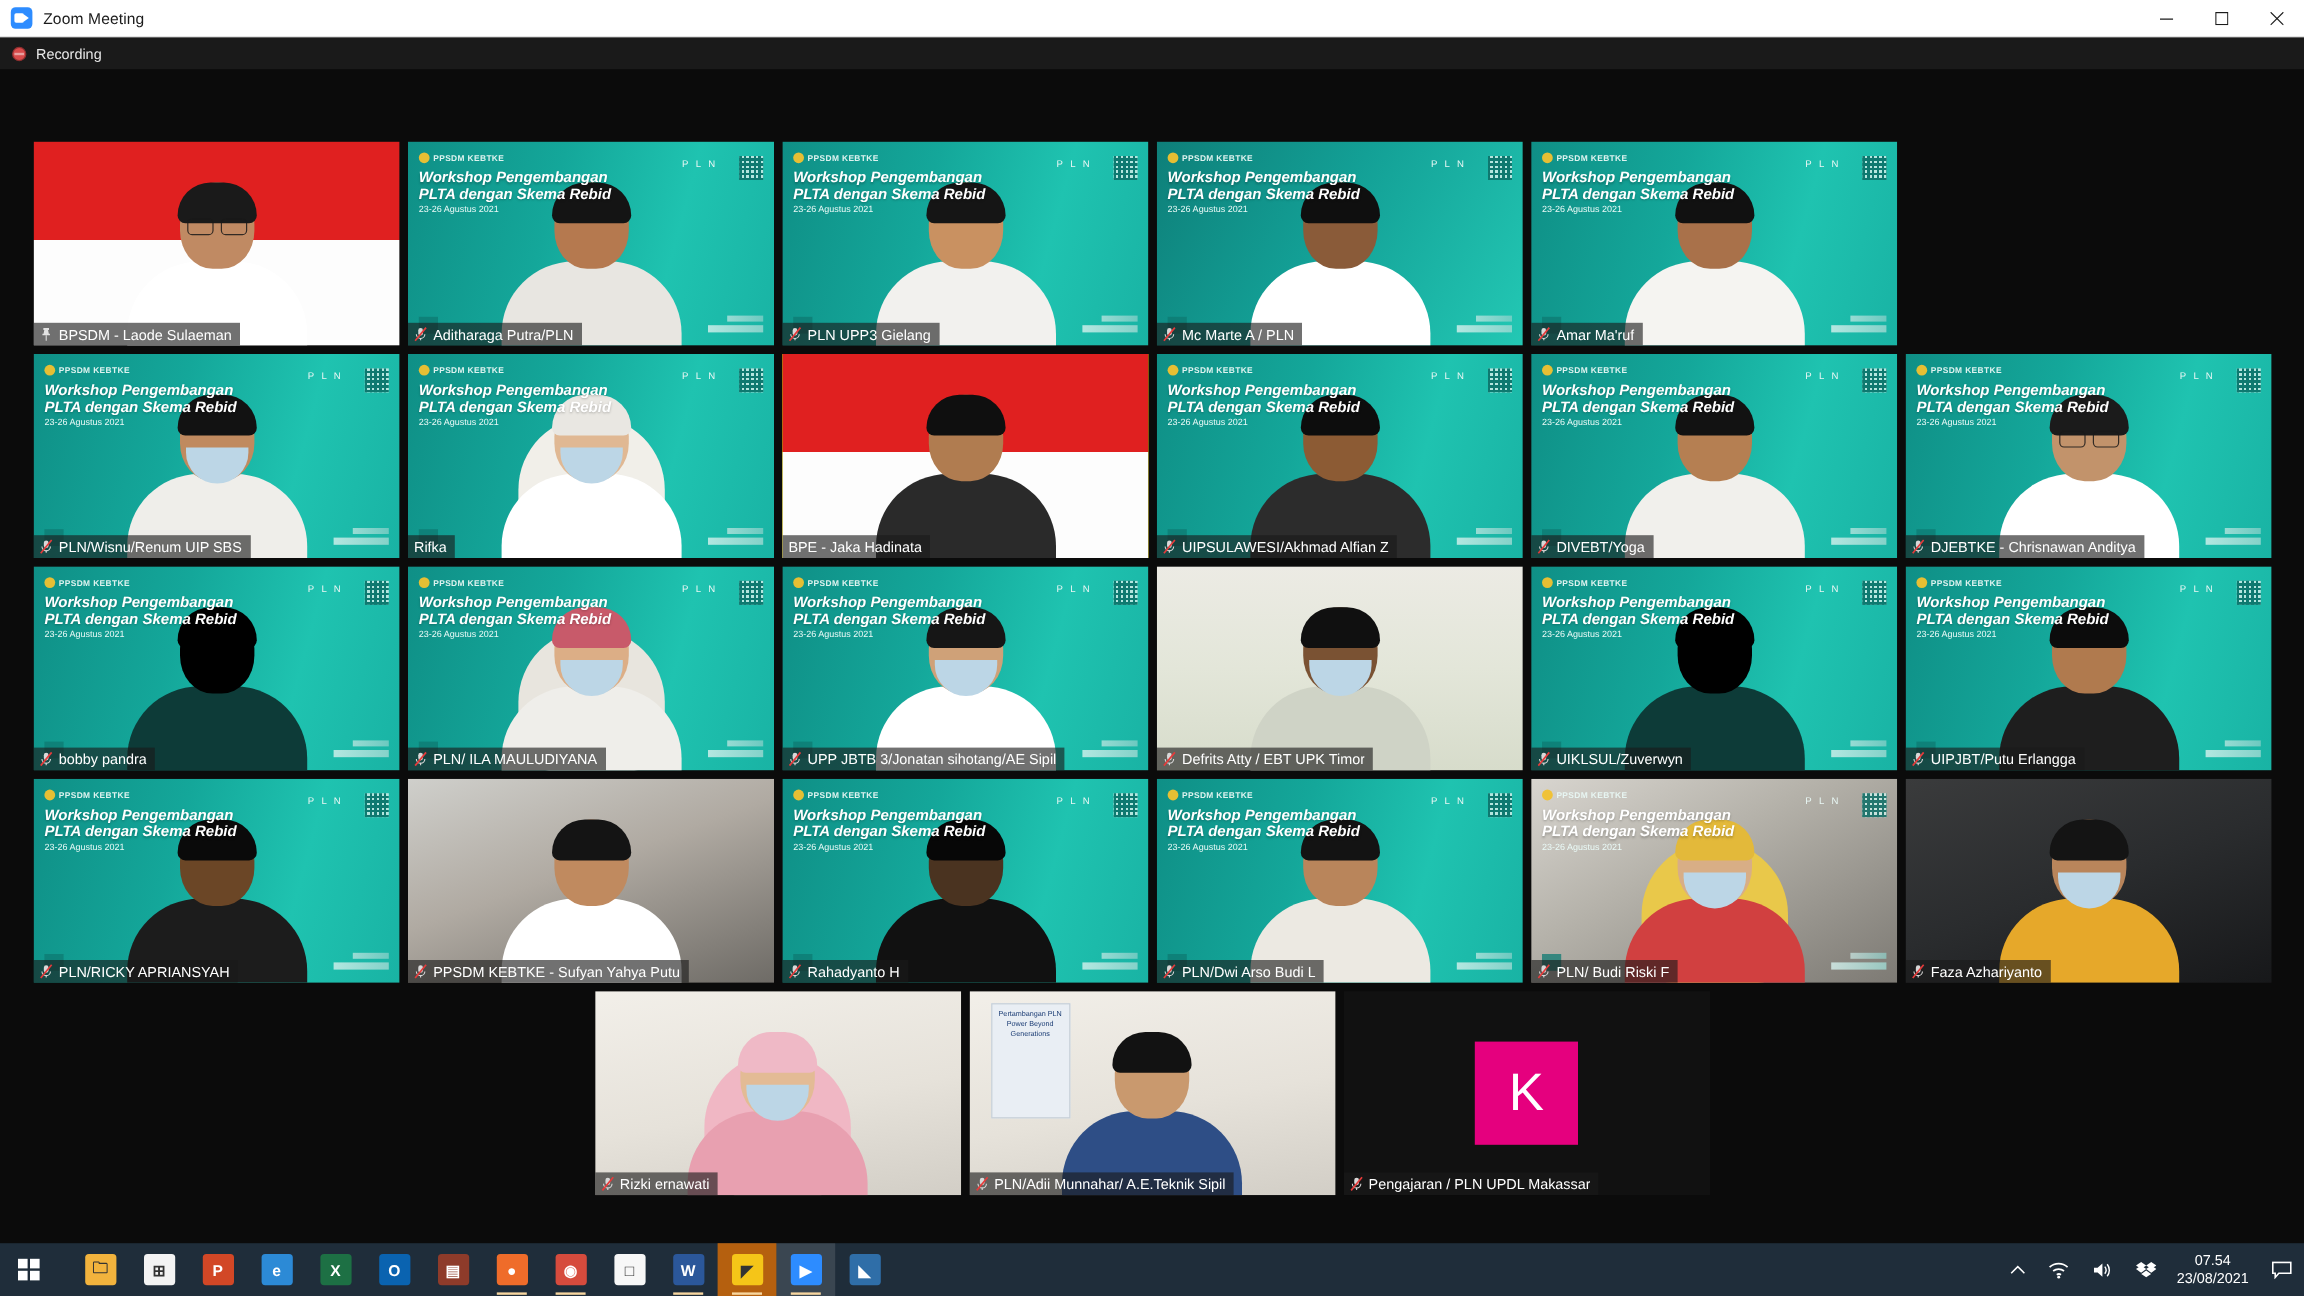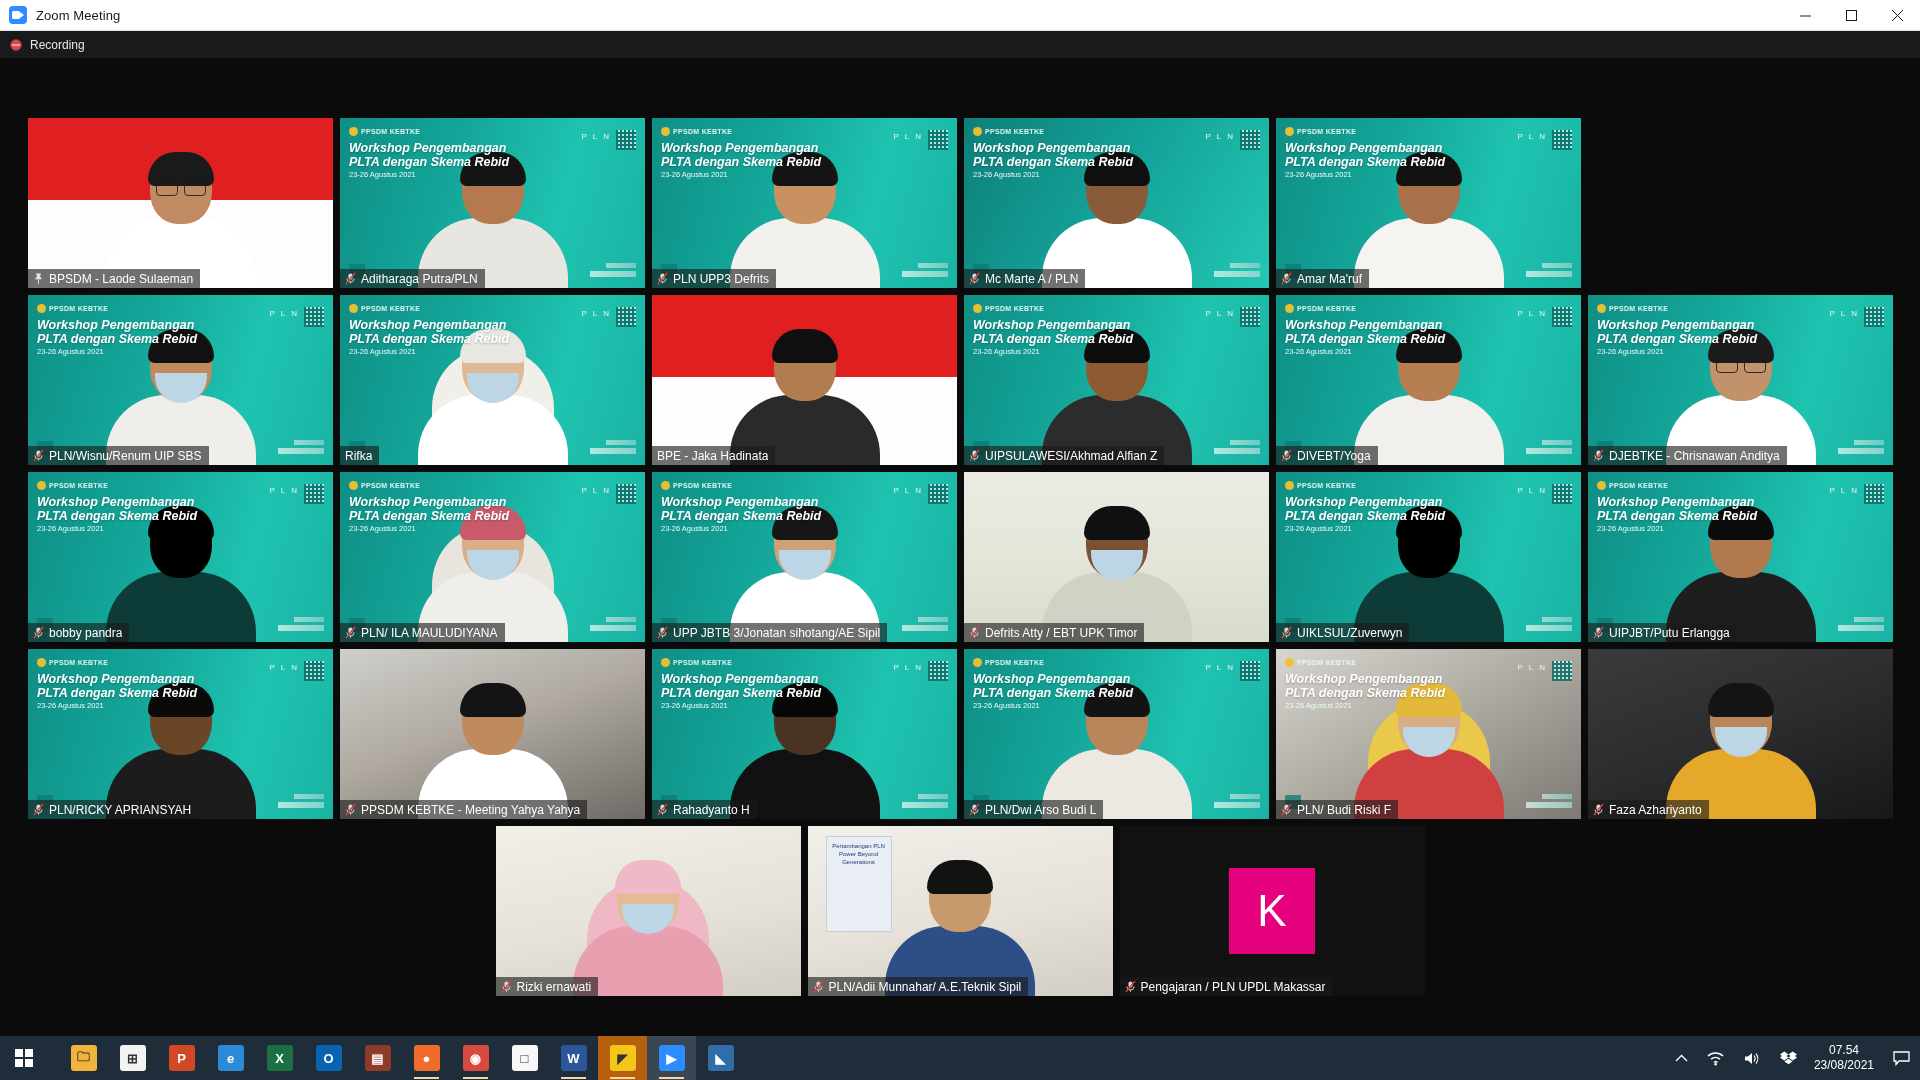--- a/index.html
+++ b/index.html
@@ -60,21 +60,21 @@
   .slide .kline .dot{ display:inline-block;width:9px;height:9px;border-radius:50%;
     background:#f2c230;vertical-align:-2px;margin-right:3px;}
   .slide .t1{ position:absolute; left:9px; top:23px; font-size:12.5px; font-style:italic;
     font-weight:bold; color:#ffffff; line-height:14px; text-shadow:0 1px 2px rgba(0,0,0,.25);}
   .slide .t2{ position:absolute; left:9px; top:52px; font-size:7.5px; color:#eafaf7;}
   .slide .qr{ position:absolute; right:9px; top:12px; width:20px;height:20px;
     background:
       repeating-linear-gradient(0deg,#0c6e66 0 2px,transparent 2px 4px),
       repeating-linear-gradient(90deg,#0c6e66 0 2px,transparent 2px 4px),
       #cfeee9; opacity:.85;}
-  .slide .lnbr{ position:absolute; right:34px; top:14px; font-size:8px; color:#e8f7f4; letter-spacing:2px;}
+  .slide .lnbr{ position:absolute; right:47px; top:14px; font-size:8px; color:#e8f7f4; letter-spacing:2px;}
   .slide .bl{ position:absolute; left:9px; bottom:10px; width:16px;height:14px;
     background:#0d7a72; opacity:.75;}
   .slide .br{ position:absolute; right:9px; bottom:11px; width:46px;height:6px;
     background:linear-gradient(90deg,#d8f2ee,#9fd9d2); opacity:.8;}
   .slide .br2{ position:absolute; right:9px; bottom:20px; width:30px;height:5px;
     background:linear-gradient(90deg,#cdeae6,#8fd2cb); opacity:.7;}
 
   
   .person{ position:absolute; left:50%; transform:translateX(-50%); bottom:0; }
   .head{ width:62px;height:72px;border-radius:48% 48% 44% 44%; margin:0 auto; }
@@ -239,21 +239,21 @@
       <div class="br2"></div>
       <div class="br"></div>
     </div>
           <div class="nameplate">
          <svg class="mic" viewBox="0 0 14 16">
   <rect x="4.5" y="1.5" width="5" height="8" rx="2.5" fill="#d8d8d8"></rect>
   <path d="M2.5 8 a4.5 4.5 0 0 0 9 0" fill="none" stroke="#d8d8d8" stroke-width="1.2"></path>
   <line x1="7" y1="12" x2="7" y2="14.5" stroke="#d8d8d8" stroke-width="1.2"></line>
   <line x1="1.2" y1="15" x2="12.8" y2="1" stroke="#e53b3b" stroke-width="1.8"></line>
 </svg>
-         <span class="txt">PLN UPP3 Defrits</span>
+         <span class="txt">PLN UPP3 Gielang</span>
        </div>
         </div>
         <div class="tile">
           <div class="vbg teal2"></div>
           <div class="person">
 
       <div style="position:relative;width:150px;">
         <div class="head" style="background:#8a5b39;position:relative;margin-bottom:0;">
           <div class="hair" style="background:#0f0f0f;"></div>
 
@@ -717,21 +717,21 @@
         <div class="body" style="background:#ffffff;"></div>
       </div>
     </div>
           <div class="nameplate">
          <svg class="mic" viewBox="0 0 14 16">
   <rect x="4.5" y="1.5" width="5" height="8" rx="2.5" fill="#d8d8d8"></rect>
   <path d="M2.5 8 a4.5 4.5 0 0 0 9 0" fill="none" stroke="#d8d8d8" stroke-width="1.2"></path>
   <line x1="7" y1="12" x2="7" y2="14.5" stroke="#d8d8d8" stroke-width="1.2"></line>
   <line x1="1.2" y1="15" x2="12.8" y2="1" stroke="#e53b3b" stroke-width="1.8"></line>
 </svg>
-         <span class="txt">PPSDM KEBTKE - Meeting Yahya Yahya</span>
+         <span class="txt">PPSDM KEBTKE - Sufyan Yahya Putu</span>
        </div>
         </div>
         <div class="tile">
           <div class="vbg teal"></div>
           <div class="person">
 
       <div style="position:relative;width:150px;">
         <div class="head" style="background:#4a3320;position:relative;margin-bottom:0;">
           <div class="hair" style="background:#070707;"></div>
 

